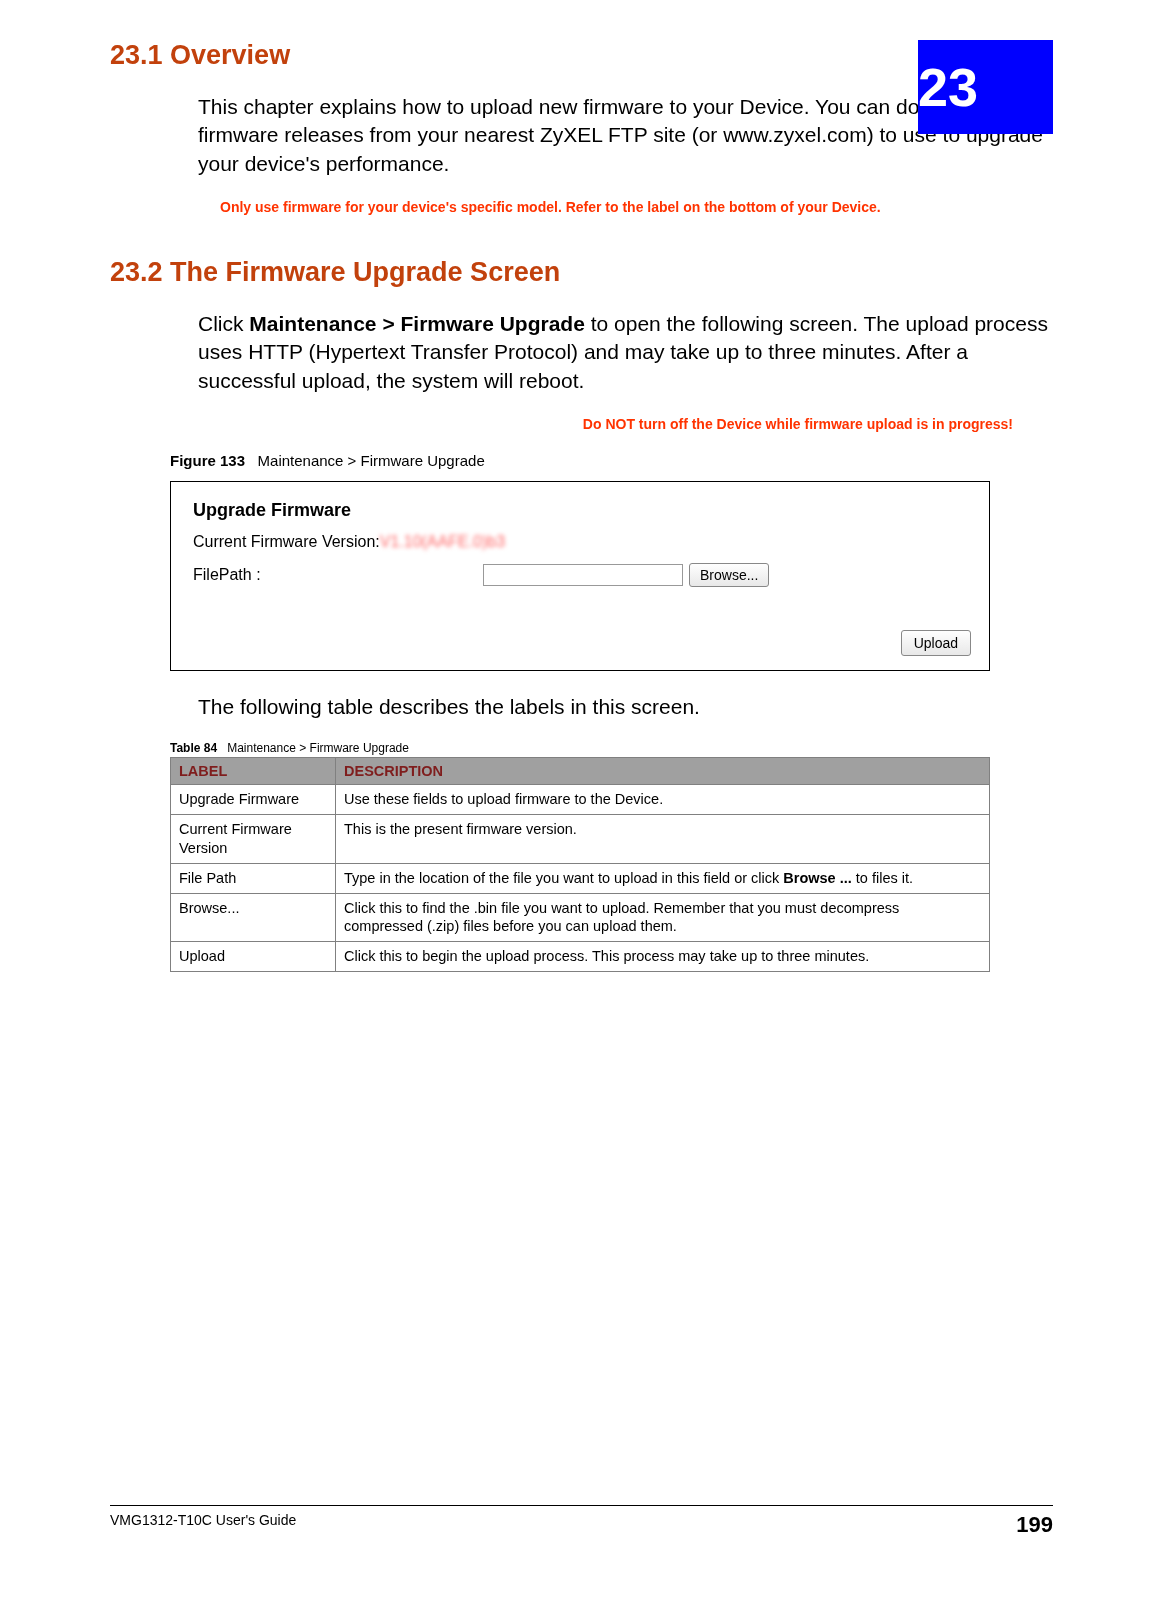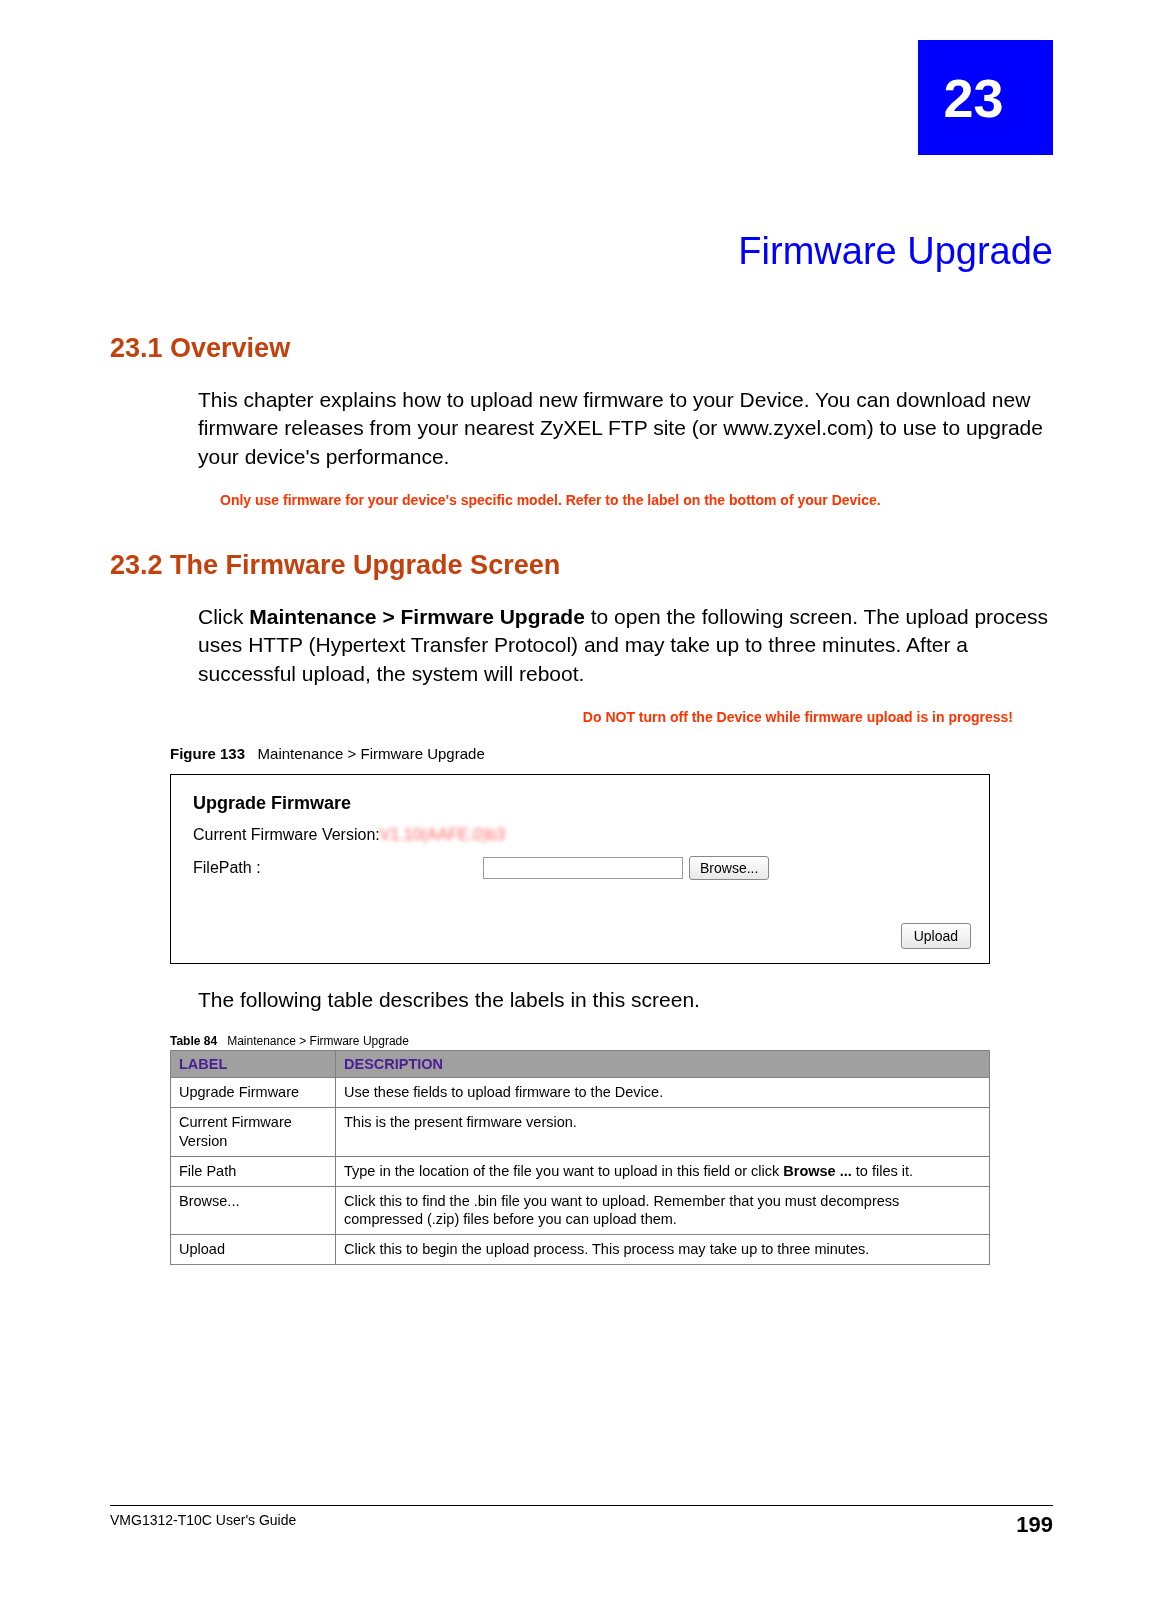--- a/index.html
+++ b/index.html
@@ -14,26 +14,26 @@
   .page {
     padding: 40px 110px 60px 110px;
     position: relative;
     height: 100%;
   }
   .chapter-box {
     position: absolute;
     top: 40px;
     right: 110px;
     width: 135px;
-    height: 115px;
+    height: 94px;
     background: #0000ff;
     color: #fff;
     display: flex;
     align-items: center;
-    justify-content: center;
+    justify-content: flex-start;
     padding-right: 24px;
   }
   .chapter-number {
     font-size: 54px;
     font-weight: bold;
     text-align: right;
     line-height: 1;
   }
   .chapter-title {
     font-size: 38px;
@@ -138,21 +138,21 @@
   }
   .table-caption .tbl-label { font-weight: bold; }
   .desc-table {
     margin-left: 60px;
     width: 820px;
     border-collapse: collapse;
     font-size: 14.5px;
   }
   .desc-table th {
     background: #a0a0a0;
-    color: #4c1d95;
+    color: #7f1d1d;
     text-align: left;
     padding: 5px 8px;
     border: 1px solid #808080;
     font-weight: bold;
   }
   .desc-table td {
     border: 1px solid #808080;
     padding: 5px 8px;
     vertical-align: top;
     line-height: 1.3;
@@ -173,21 +173,20 @@
 </style>
 </head>
 <body>
 
 <div class="page">
   <div class="chapter-box">
 
     <span class="chapter-number">23</span>
   </div>
 
-  <h1 class="chapter-title">Firmware Upgrade</h1>
 
   <h2 class="section-heading">23.1  Overview</h2>
   <p class="body-text">This chapter explains how to upload new firmware to your Device. You can download new firmware releases from your nearest ZyXEL FTP site (or www.zyxel.com) to use to upgrade your device's performance.</p>
   <p class="warning">Only use firmware for your device's specific model. Refer to the label on the bottom of your Device.</p>
 
   <h2 class="section-heading">23.2  The Firmware Upgrade Screen</h2>
   <p class="body-text">
     <span>Click </span><span class="bold">Maintenance &gt; Firmware Upgrade</span><span> to open the following screen. The upload process uses HTTP (Hypertext Transfer Protocol) and may take up to three minutes. After a successful upload, the system will reboot.</span>
   </p>
   <p class="warning warning-narrow">Do NOT turn off the Device while firmware upload is in progress!</p>

